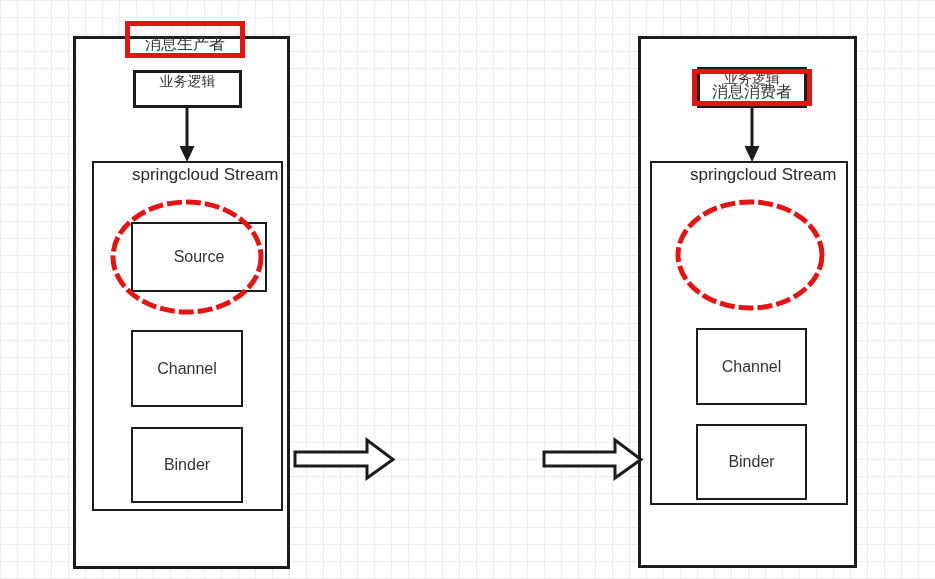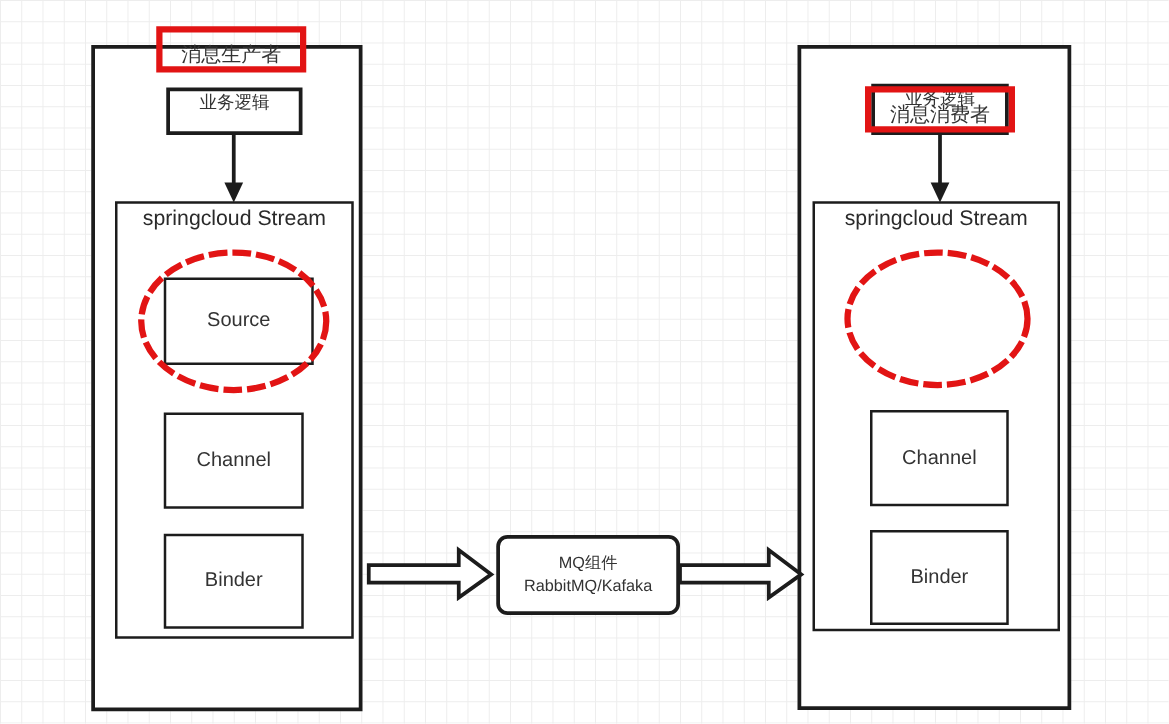--- a/index.html
+++ b/index.html
@@ -24,21 +24,21 @@
     border:3px solid #1c1c1c;background:#fff;
     display:flex;justify-content:center;
     font-size:14px;color:#333;
   }
   .red-frame{
     border:5px solid #e21414;background:transparent;
     display:flex;align-items:center;justify-content:center;
     padding-top:9px;font-size:16px;color:#333;z-index:5;
   }
   .stream-label{
-    text-align:center;font-size:17px;color:#2a2a2a;z-index:2;
+    text-align:left;font-size:17px;color:#2a2a2a;z-index:2;margin-left:40px;
   }
   .mq-box{
     border:3px solid #1c1c1c;background:#fff;border-radius:9px;
     display:flex;flex-direction:column;align-items:center;justify-content:center;
     font-size:13px;color:#333;line-height:1.45;text-align:center;
   }
   svg.overlay{position:absolute;left:0;top:0;z-index:4;pointer-events:none;}
 </style>
 </head>
 <body>
@@ -48,21 +48,21 @@
   <div class="abs outer-box" style="left:73px;top:36px;width:217px;height:533px;"></div>
 
   <div class="abs inner-box" style="left:92px;top:161px;width:191px;height:350px;"></div>
 
   <div class="abs stream-label" style="left:92px;top:165px;width:191px;">springcloud Stream</div>
 
   <div class="abs biz-box" style="left:133px;top:70px;width:109px;height:38px;">
     <span>业务逻辑</span>
   </div>
 
-  <div class="abs comp-box" style="left:131px;top:222px;width:120px;height:70px;">
+  <div class="abs comp-box" style="left:131px;top:222px;width:136px;height:70px;">
     <span>Source</span>
   </div>
 
   <div class="abs comp-box" style="left:131px;top:330px;width:112px;height:77px;">
     <span>Channel</span>
   </div>
 
   <div class="abs comp-box" style="left:131px;top:427px;width:112px;height:76px;">
     <span>Binder</span>
   </div>
@@ -87,24 +87,20 @@
   </div>
 
   <div class="abs comp-box" style="left:696px;top:424px;width:111px;height:76px;">
     <span>Binder</span>
   </div>
 
   <div class="abs red-frame" style="left:692px;top:21px;width:120px;height:37px;margin-top:48px;">
     <span>消息消费者</span>
   </div>
 
-  <div class="abs mq-box" style="left:397px;top:428px;width:147px;height:64px;">
-    <span>MQ组件</span>
-    <span>RabbitMQ/Kafaka</span>
-  </div>
 
   <svg class="overlay" width="935" height="579" viewBox="0 0 935 579">
 
     <g>
       <line x1="187" y1="108" x2="187" y2="148" stroke="#1c1c1c" stroke-width="3"></line>
       <polygon points="179.5,146 194.5,146 187,162" fill="#1c1c1c"></polygon>
     </g>
 
     <g>
       <line x1="752" y1="108" x2="752" y2="148" stroke="#1c1c1c" stroke-width="3"></line>

